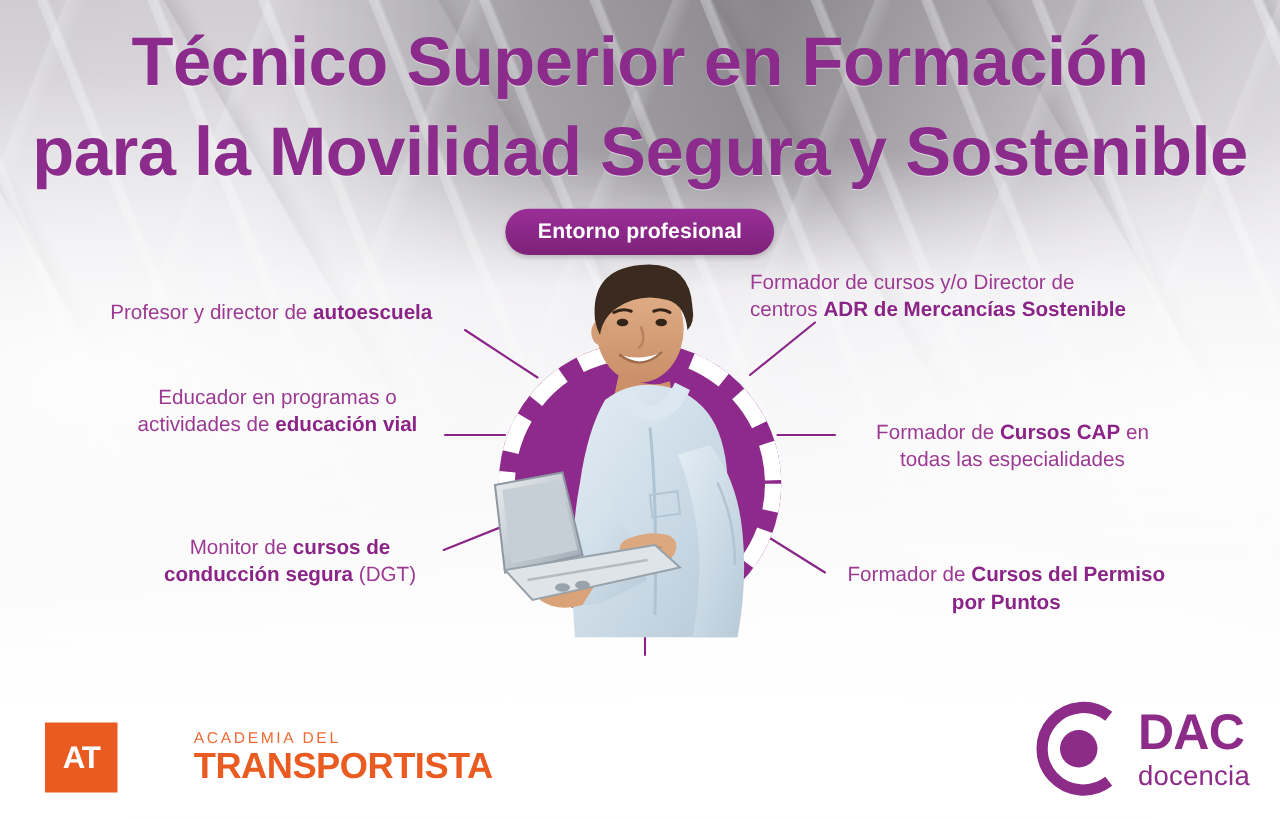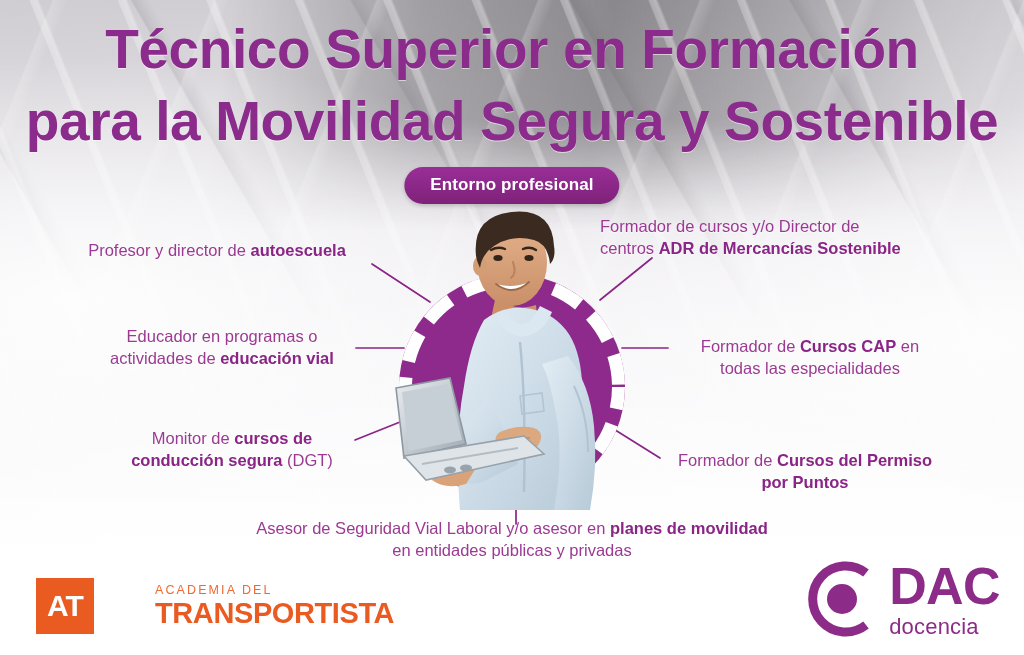--- a/index.html
+++ b/index.html
@@ -115,54 +115,54 @@
     font-family:"Liberation Sans", sans-serif;
     text-shadow:0 1px 0 rgba(255,255,255,.6);
   }
   .lbl b{color:#8A2486;font-weight:700;}
   .lbl .ln{display:block;white-space:nowrap;}
   .lbl-r{text-align:center;}
   .lbl-l{text-align:left;}
   .lbl-c{text-align:center;}
 
   #lbl-autoescuela{left:52px;top:240px;width:330px;}
-  #lbl-educacion {left:62px;top:326px;width:320px;}
+  #lbl-educacion {left:62px;top:308px;width:320px;}
   #lbl-monitor   {left:82px;top:428px;width:300px;}
   #lbl-adr       {left:600px;top:216px;width:380px;}
   #lbl-cap       {left:660px;top:336px;width:300px;}
   #lbl-permiso   {left:630px;top:450px;width:350px;}
   #lbl-asesor    {left:192px;top:518px;width:640px;}
 
   
   .at-logo{
     position:absolute;left:36px;top:578px;z-index:8;
     display:flex;align-items:center;gap:13px;
   }
   .at-mark{
     width:58px;height:56px;background:#EA5B22;
     display:flex;align-items:center;justify-content:center;
-    color:#ffffff;font-weight:700;font-size:30px;letter-spacing:-1px;
+    color:#ffffff;font-weight:700;font-size:25px;letter-spacing:-1px;
     font-family:"Liberation Sans", sans-serif;
   }
   .at-txt{line-height:1;font-family:Liberation Sans, sans-serif;margin-left:48px;}
   .at-top{
     color:#EE6A32;font-size:12.5px;letter-spacing:2.1px;font-weight:400;
     margin-bottom:3px;
   }
   .at-bot{
     color:#EA5B22;font-size:29px;font-weight:700;letter-spacing:-0.4px;
   }
 
   
   .dac-logo{
     position:absolute;right:24px;top:556px;z-index:8;
     display:flex;align-items:center;gap:4px;
   }
   .dac-txt{line-height:1;text-align:left;font-family:"Liberation Sans", sans-serif;}
-  .dac-top{color:#8C2B88;font-size:52px;font-weight:700;letter-spacing:-0.6px;}
+  .dac-top{color:#8C2B88;font-size:40px;font-weight:700;letter-spacing:-0.6px;}
   .dac-bot{color:#8C2B88;font-size:22px;font-weight:400;letter-spacing:.2px;margin-top:4px;}
 </style>
 </head>
 <body>
 
 <div id="poster">
 
   <div class="bg-layer bg-base"></div>
   <div class="bg-layer bg-dark-band"></div>
   <div class="bg-layer streaks2"></div>
@@ -296,24 +296,20 @@
   <div class="lbl lbl-c" id="lbl-cap">
     <span class="ln"><span>Formador de </span><b>Cursos CAP</b><span> en</span></span>
     <span class="ln"><span>todas las especialidades</span></span>
   </div>
 
   <div class="lbl lbl-c" id="lbl-permiso">
     <span class="ln"><span>Formador de </span><b>Cursos  del Permiso</b></span>
     <span class="ln"><b>por Puntos</b></span>
   </div>
 
-  <div class="lbl lbl-c" id="lbl-asesor">
-    <span class="ln"><span>Asesor de Seguridad Vial Laboral y/o asesor en </span><b>planes de movilidad</b></span>
-    <span class="ln"><span>en entidades públicas y privadas</span></span>
-  </div>
 
   <div class="at-logo">
     <div class="at-mark">AT</div>
     <div class="at-txt">
       <div class="at-top">ACADEMIA DEL</div>
       <div class="at-bot">TRANSPORTISTA</div>
     </div>
   </div>
 
   <div class="dac-logo">

